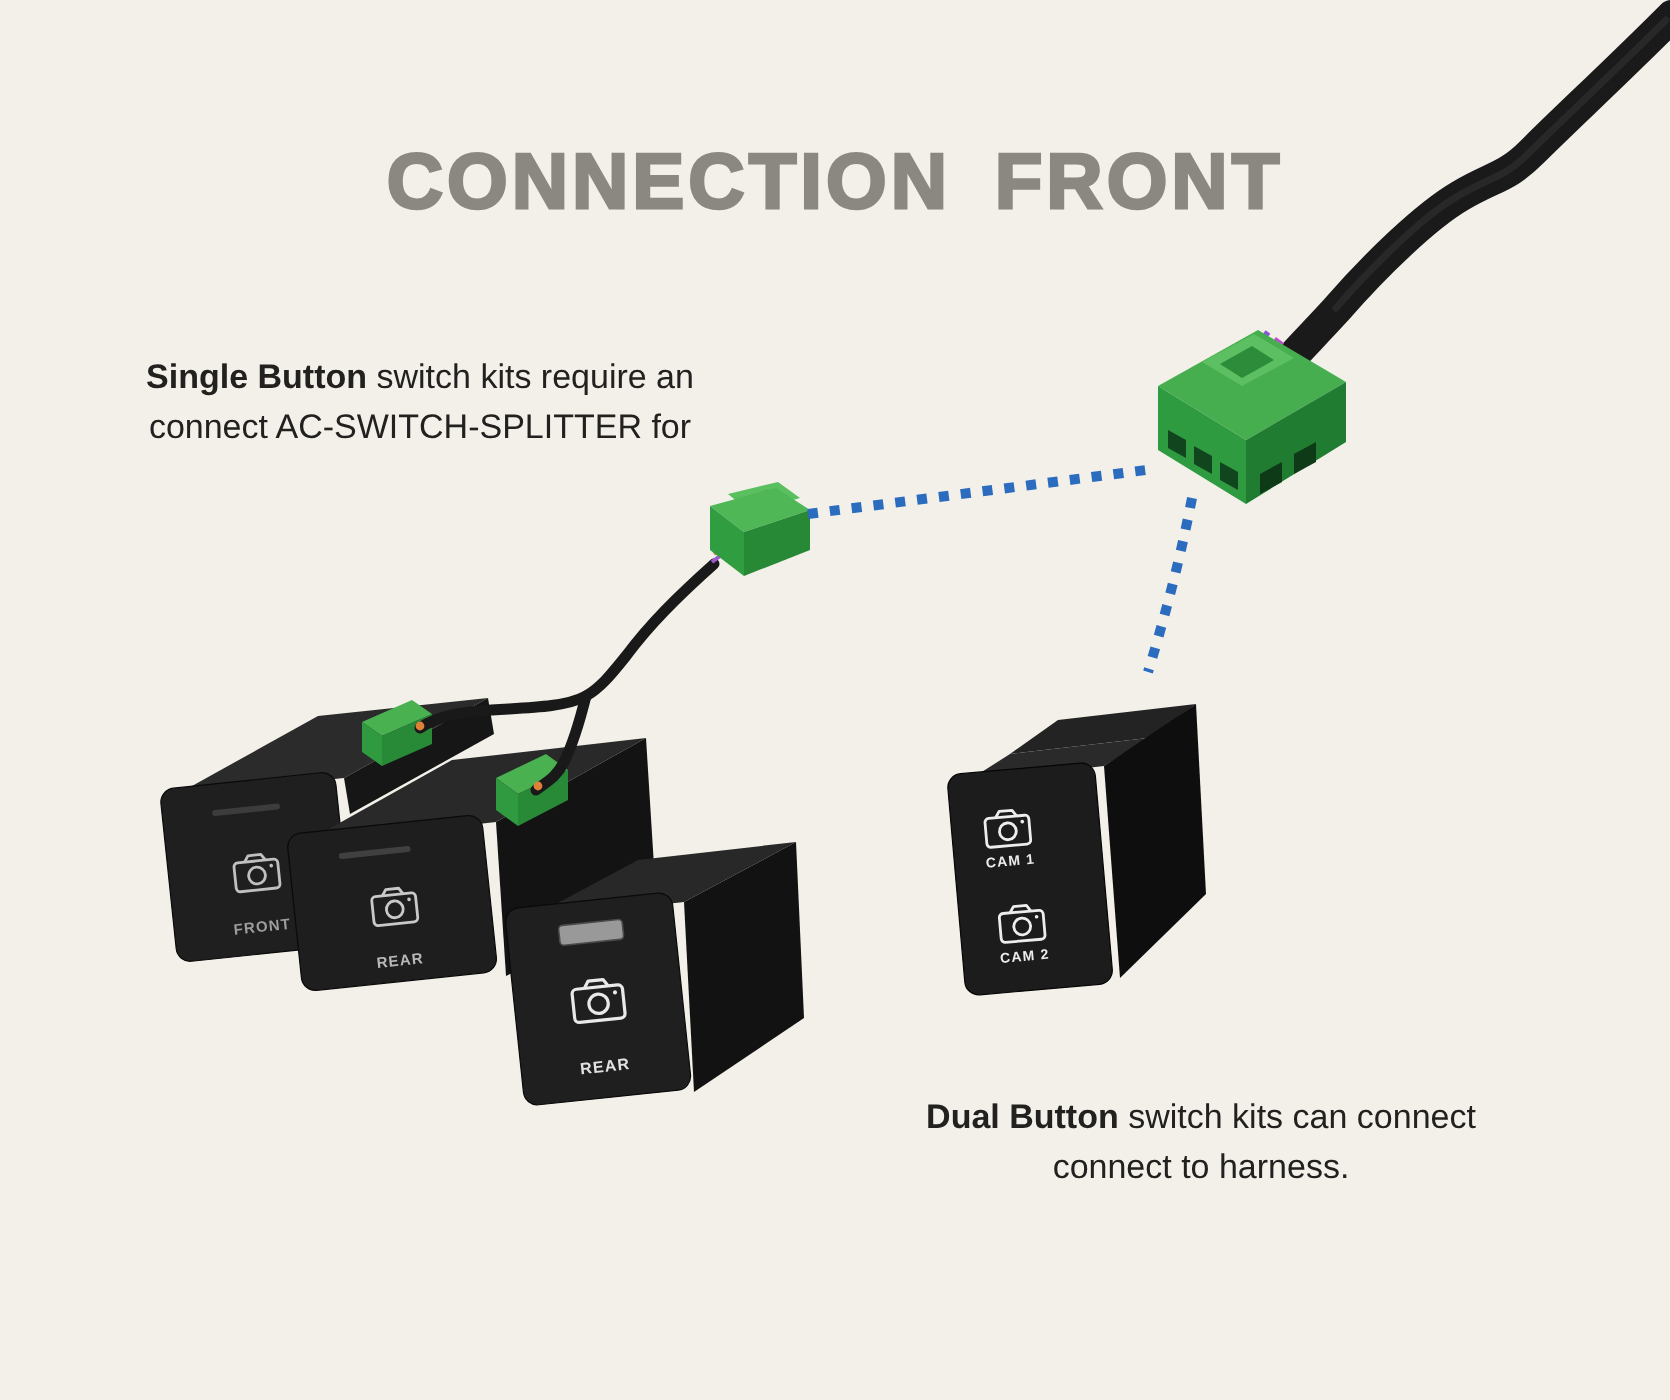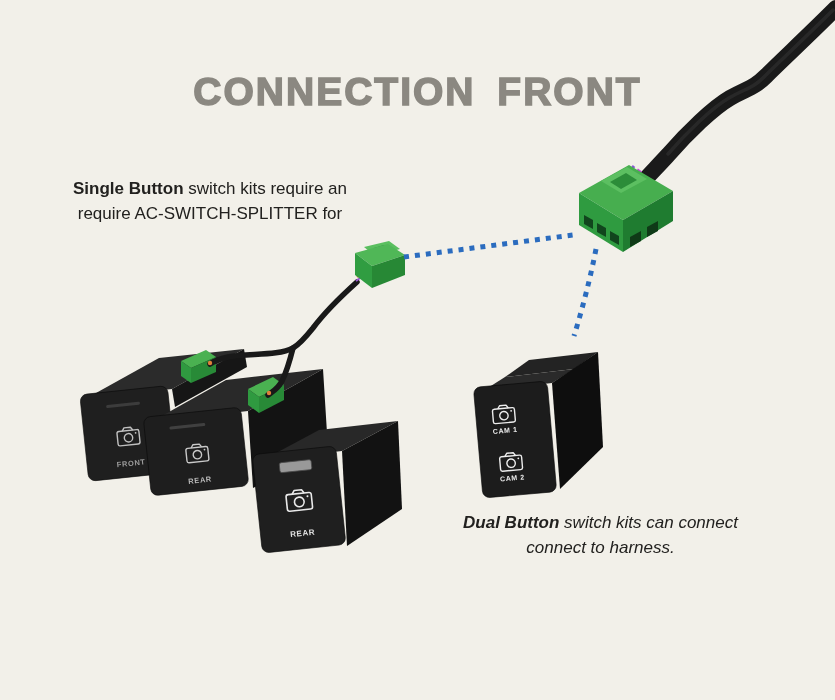--- a/index.html
+++ b/index.html
@@ -12,34 +12,34 @@
     text-align:center;font-size:39px;line-height:44px;font-weight:bold;
     color:#8b8881;letter-spacing:2px;word-spacing:9px;
     -webkit-text-stroke:1.5px #8b8881;
   }
   .note{
     position:absolute;font-size:17px;line-height:25px;color:#22211f;
     text-align:center;
   }
   .note strong{font-weight:bold;}
   .note-single{left:40px;top:151px;width:340px;margin-top:25px;}
-  .note-dual{left:428px;top:510px;width:345px;font-style:italic;}
+  .note-dual{left:428px;top:546px;width:345px;}
   svg.scene{position:absolute;left:0;top:0;}
   .sw-label{font-family:"Liberation Sans",sans-serif;font-weight:bold;letter-spacing:0.6px;text-anchor:middle;}
 </style>
 </head>
 <body>
 
 <div class="canvas">
 
   <h1 class="title">CONNECTION FRONT</h1>
 
   <div class="note note-single">
     <div><strong>Single Button</strong><span> switch kits require an</span></div>
-    <div>require AC-SWITCH-SPLITTER for</div>
+    <div>connect AC-SWITCH-SPLITTER for</div>
   </div>
 
   <div class="note note-dual">
     <div><strong>Dual Button</strong><span> switch kits can connect</span></div>
     <div>connect to harness.</div>
   </div>
 
   <svg class="scene" width="835" height="700" viewBox="0 0 835 700">
     <defs>
       <g id="cam-icon-shape" fill="none" stroke="currentColor" stroke-width="1.4" stroke-linejoin="round">

